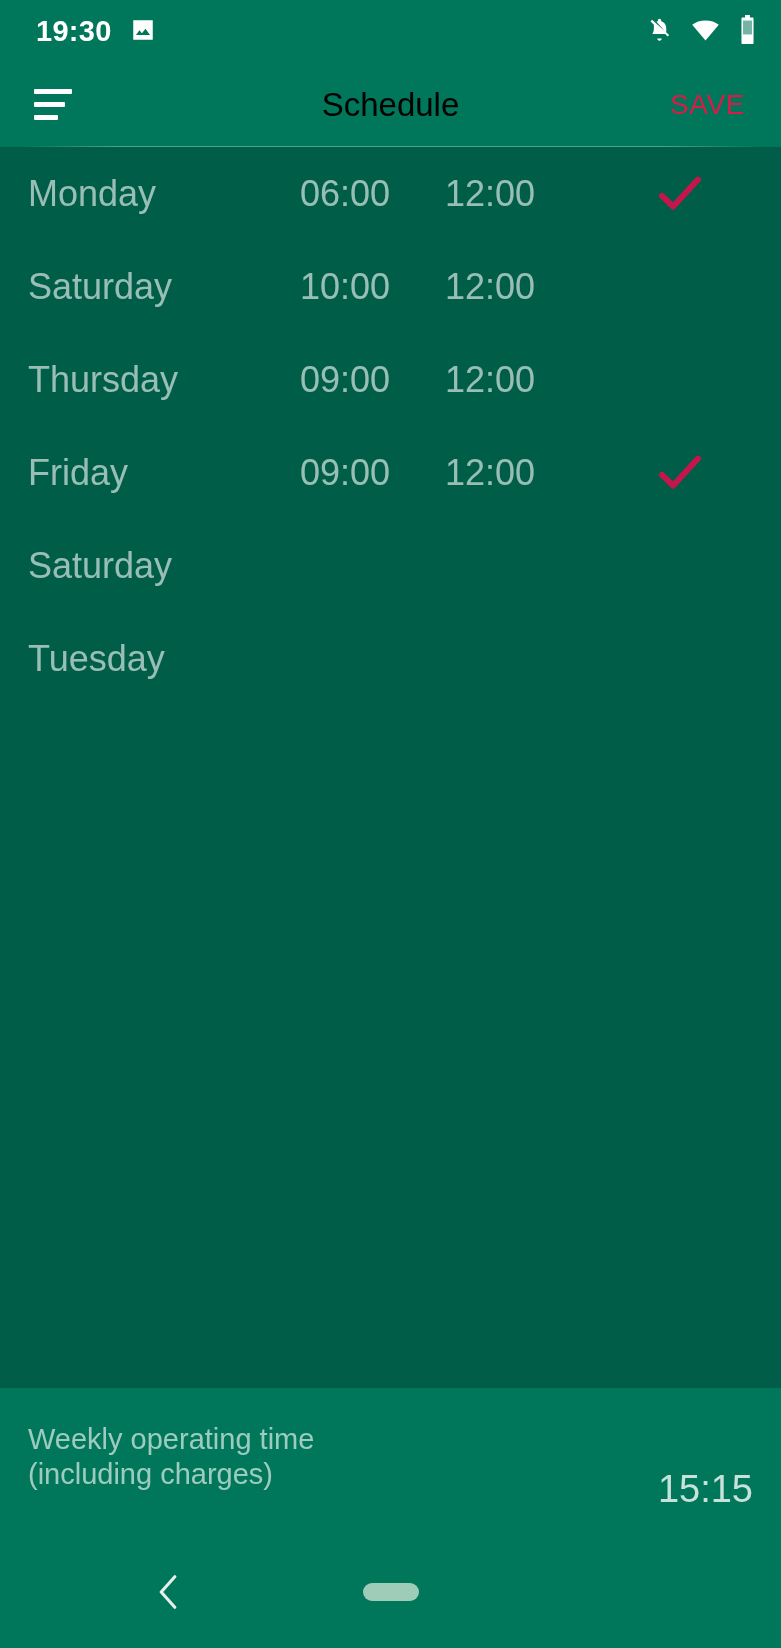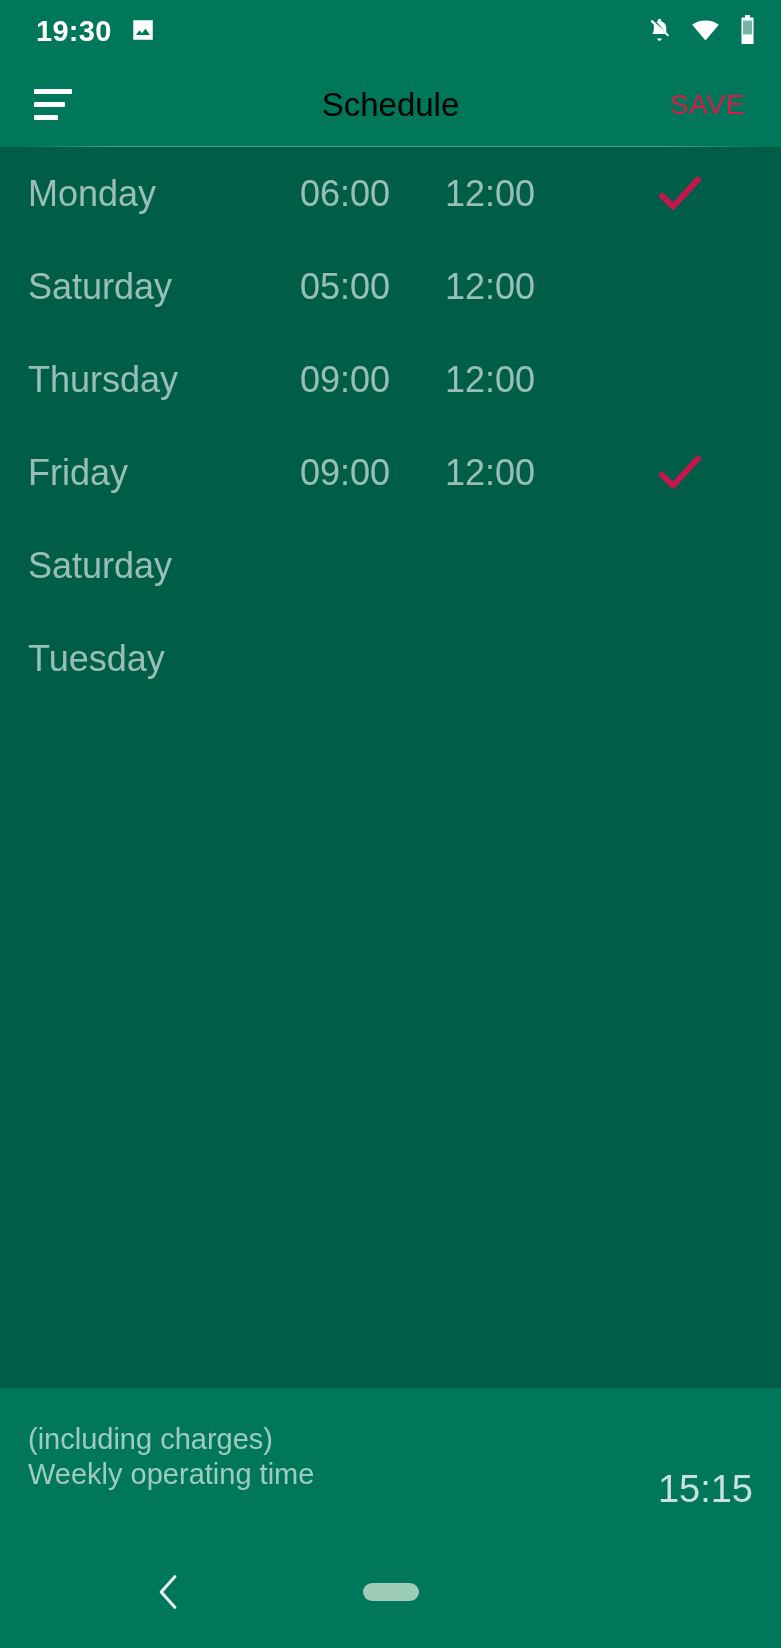--- a/index.html
+++ b/index.html
@@ -279,21 +279,21 @@
         <div class="cell col-start">06:00</div>
         <div class="cell col-end">12:00</div>
         <div class="cell col-edge">
           <span class="check"><svg width="44" height="36" viewBox="0 0 24 20">
               <path d="M2 11l6.2 6L22 2" fill="none" stroke="#c4164a" stroke-width="3.3" stroke-linecap="round" stroke-linejoin="round"></path>
             </svg></span>
         </div>
       </div>
       <div class="row">
         <div class="cell col-day">Saturday</div>
-        <div class="cell col-start">05:00</div>
+        <div class="cell col-start">10:00</div>
         <div class="cell col-end">12:00</div>
         <div class="cell col-edge"></div>
       </div>
       <div class="row">
         <div class="cell col-day">Thursday</div>
         <div class="cell col-start">09:00</div>
         <div class="cell col-end">12:00</div>
         <div class="cell col-edge"></div>
       </div>
       <div class="row">
@@ -315,22 +315,22 @@
       <div class="row">
         <div class="cell col-day">Tuesday</div>
         <div class="cell col-start"></div>
         <div class="cell col-end"></div>
         <div class="cell col-edge"></div>
       </div>
     </div>
 
   <div class="footer">
     <div class="footer-label">
+      <div>Weekly operating time</div>
       <div>(including charges)</div>
-      <div>Weekly operating time</div>
     </div>
     <div class="footer-value">15:15</div>
   </div>
 
   <div class="navbar">
     <div class="nav-back">
       <svg width="22" height="34" viewBox="0 0 12 20">
         <path d="M10 1L2 10l8 9" fill="none" stroke="#e4f0ea" stroke-width="1.8" stroke-linecap="round" stroke-linejoin="round"></path>
       </svg>
     </div>

